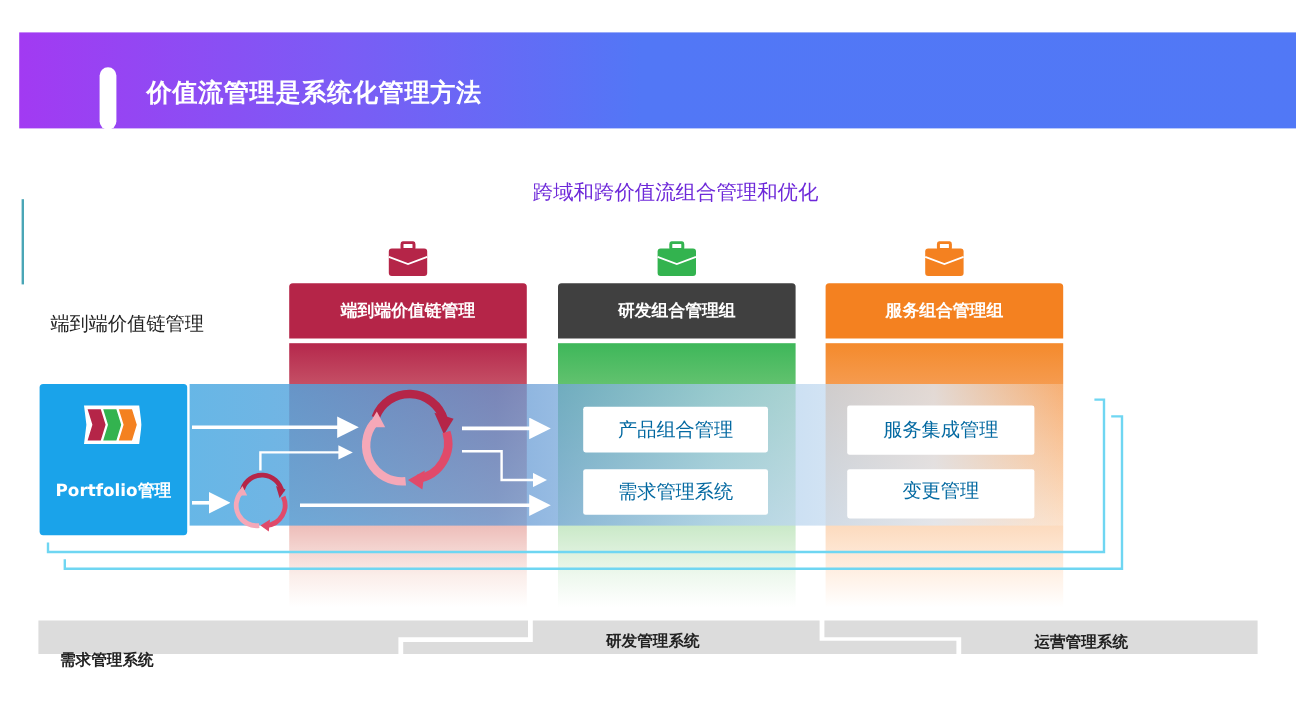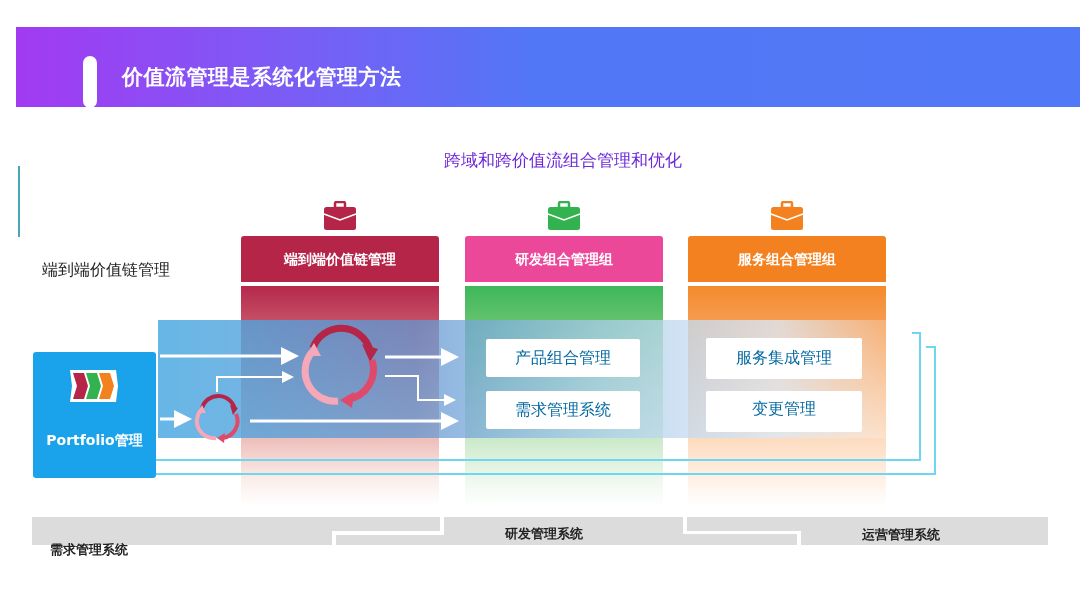--- a/index.html
+++ b/index.html
@@ -30,35 +30,35 @@
   .col .col-head {
     position: absolute; left: 0; top: 0; width: 198px; height: 46px; border-radius: 3px 3px 0 0;
     color: #fff; font-weight: bold; font-size: 14px; text-align: center; line-height: 46px;
   }
   .col .col-body { position: absolute; left: 0; top: 50px; width: 198px; height: 220px; }
   .col-red { left: 241px; }
   .col-green { left: 465px; }
   .col-orange { left: 688px; }
   .col-red .col-head { background: #b52548; }
   .col-red .col-body { background: linear-gradient(180deg, #b5284c 0%, #c95a6c 20%, #e7a6a2 60%, #fbeeea 88%, #ffffff 100%); }
-  .col-green .col-head { background: #ec4899; }
+  .col-green .col-head { background: #404040; }
   .col-green .col-body { background: linear-gradient(180deg, #3eb75a 0%, #6cc574 20%, #b9e2b6 60%, #eef8ee 88%, #ffffff 100%); }
   .col-orange .col-head { background: #f48120; }
   .col-orange .col-body { background: linear-gradient(180deg, #f48a2c 0%, #f6a059 20%, #fbd0ab 60%, #fff1e6 88%, #ffffff 100%); }
 
   .briefcase { position: absolute; top: 201px; width: 34px; height: 30px; }
 
   
   .flow-band {
     position: absolute; left: 158px; top: 320px; width: 730px; height: 118px;
     background: linear-gradient(90deg, rgba(76,170,226,0.85) 0%, rgba(96,150,210,0.75) 35%, rgba(168,204,236,0.75) 60%, rgba(222,232,244,0.8) 85%, rgba(255,255,255,0.2) 100%);
   }
   .portfolio-box {
     position: absolute; left: 33px; top: 320px; width: 123px; height: 126px;
-    background: #1aa3ea; border-radius: 3px; margin-top: 32px;
+    background: #1aa3ea; border-radius: 3px;
   }
   .portfolio-icon { position: absolute; left: 35px; top: 16px; width: 50px; height: 36px; }
   .portfolio-label {
     position: absolute; left: 0; top: 80px; width: 123px; text-align: center;
     color: #fff; font-weight: bold; font-size: 14px;
   }
 
   .item-box {
     position: absolute; height: 38px; background: #fff; color: #0369a1; font-size: 16px;
     text-align: center; line-height: 38px; border-radius: 2px;

